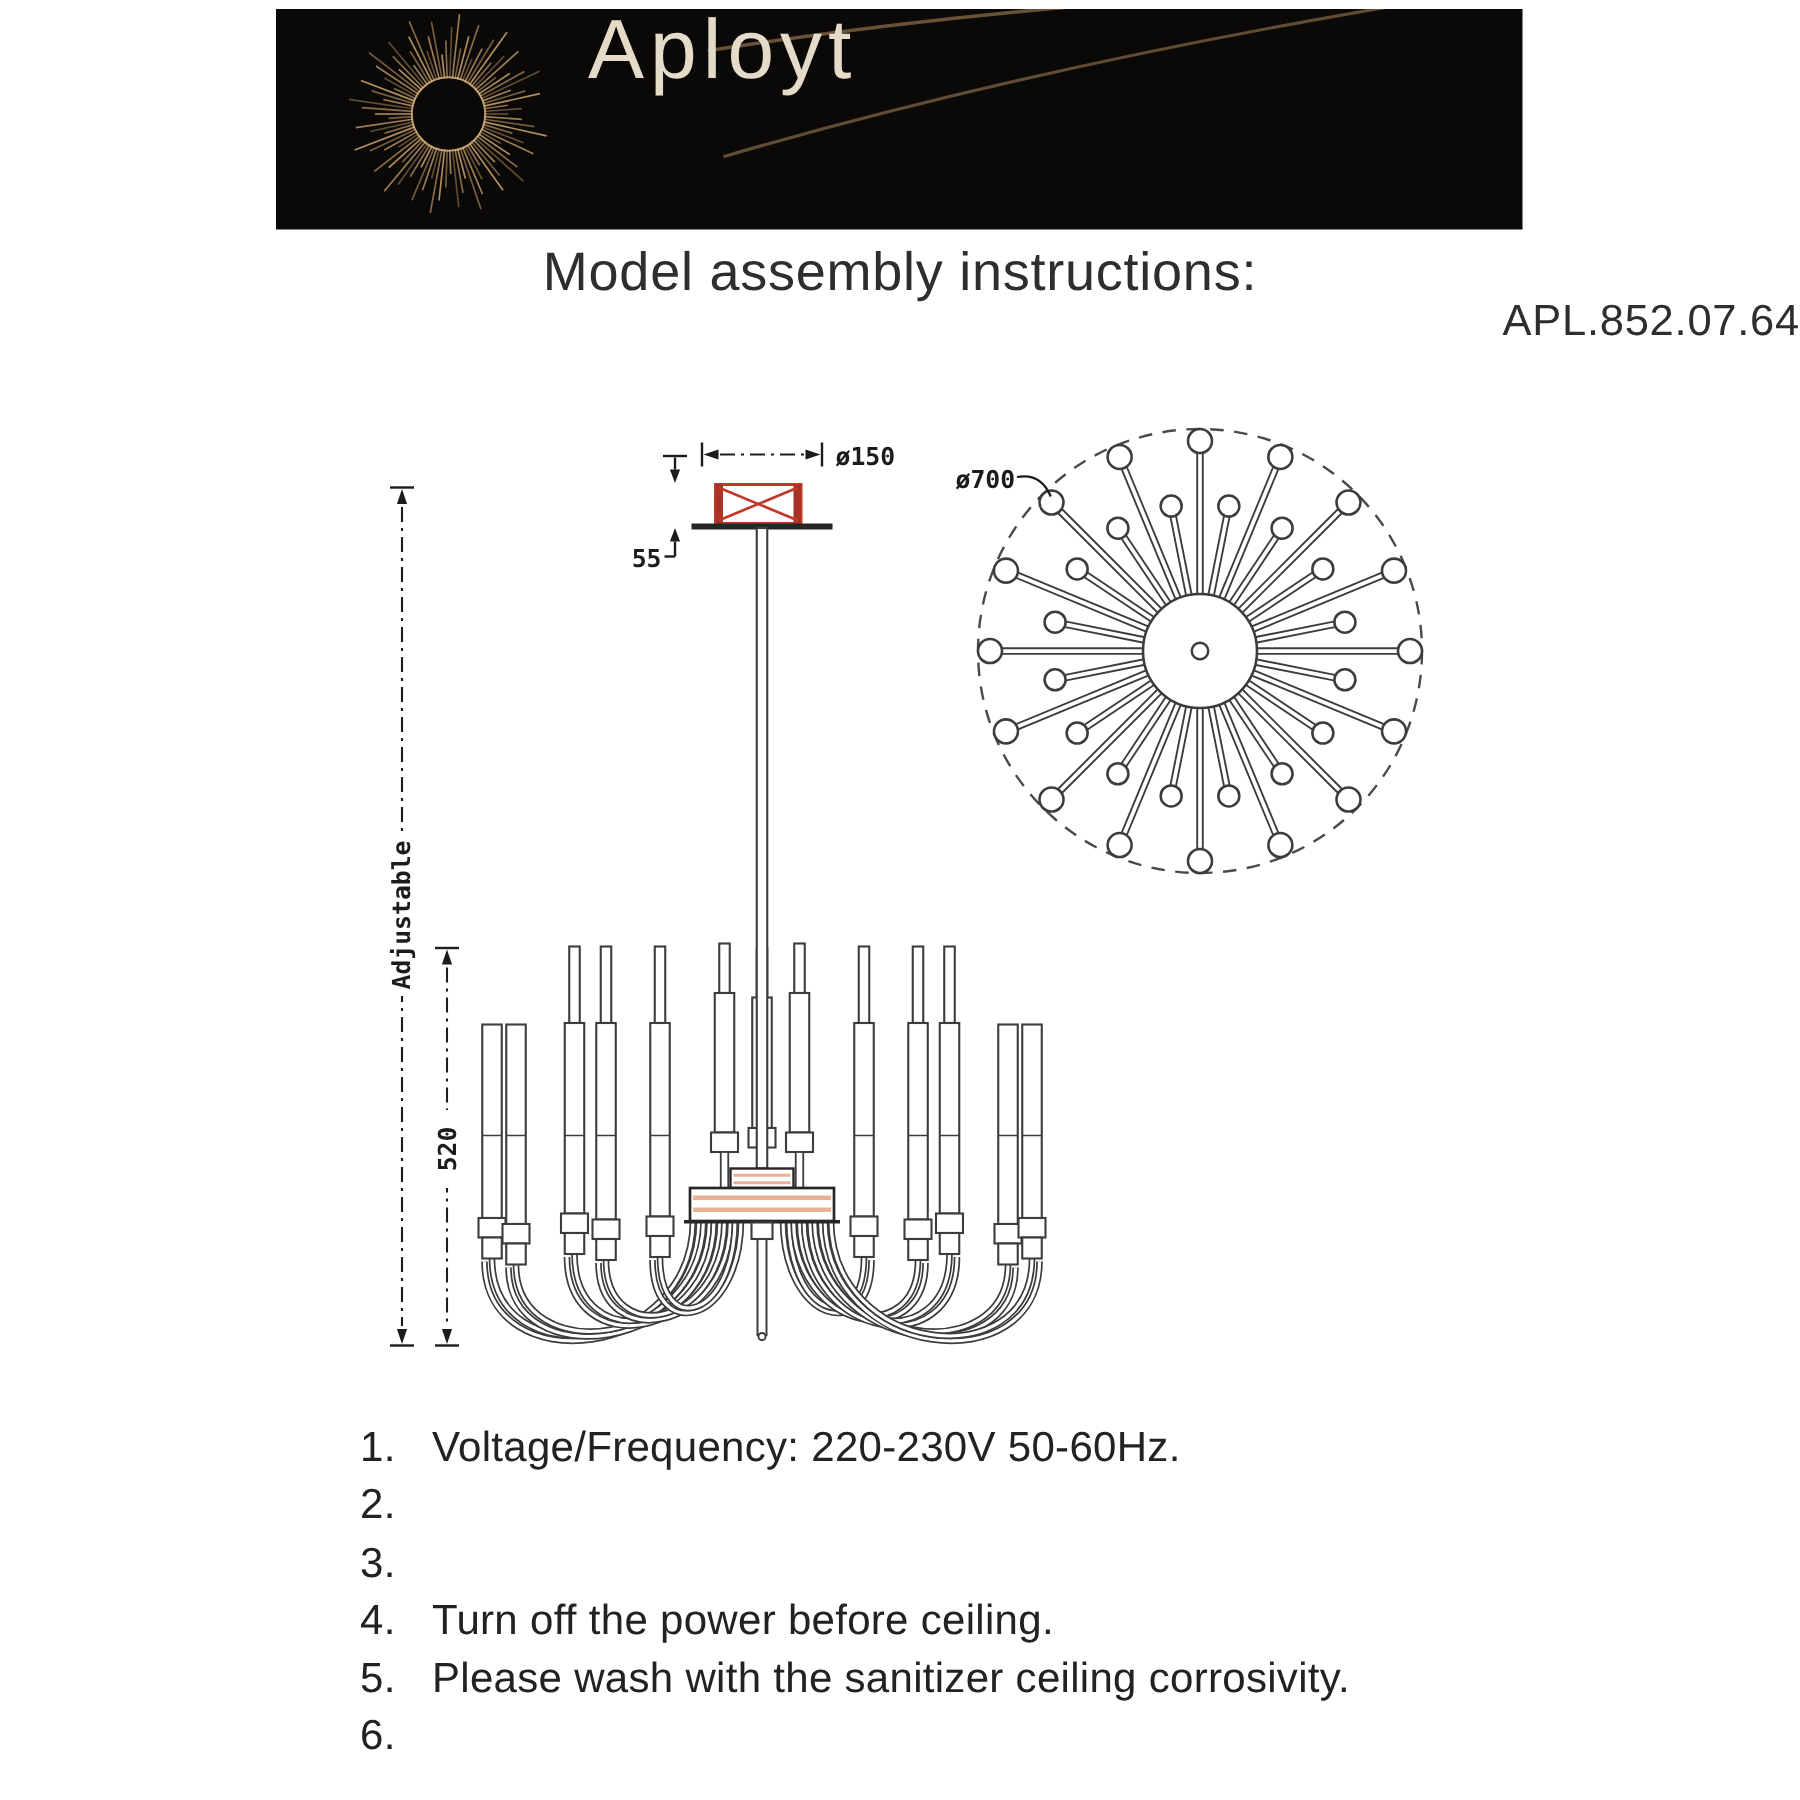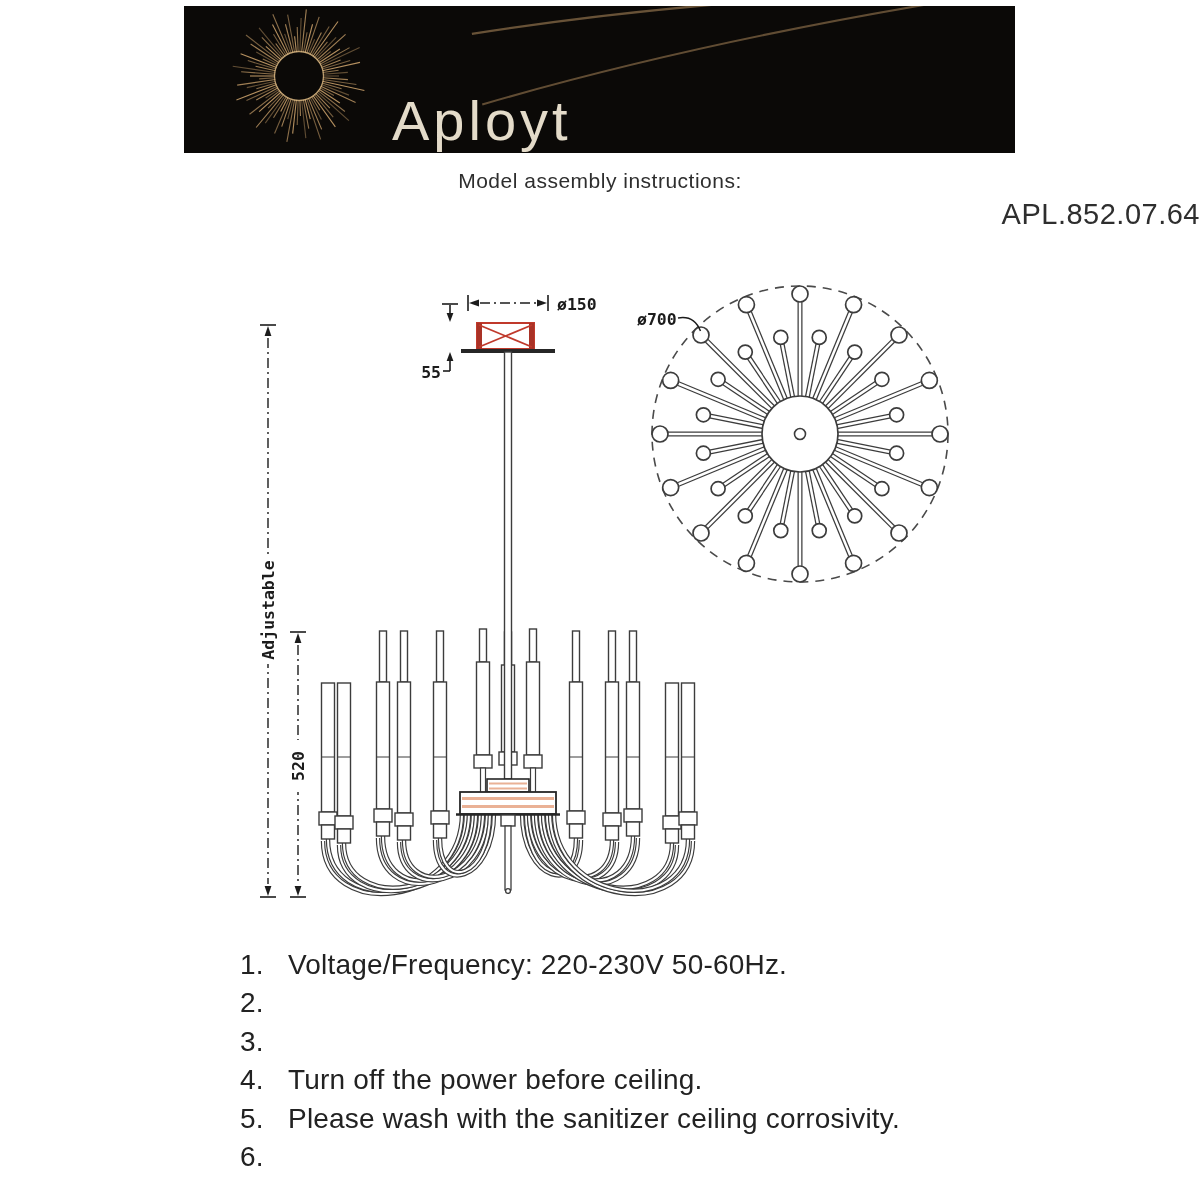--- a/index.html
+++ b/index.html
@@ -9,29 +9,29 @@
   }
   .frame{position:absolute;inset:0;outline:1px solid #ededed;pointer-events:none;}
   
   .banner{
     position:absolute;left:184px;top:6px;width:831px;height:147px;
     background:#0b0907;overflow:hidden;
   }
   .banner svg{position:absolute;left:0;top:0;}
   .brand{
     position:absolute;left:0;top:0;width:100%;height:100%;
-    display:flex;align-items:flex-end;justify-content:flex-start;
+    display:flex;align-items:flex-start;justify-content:flex-start;
   }
   .brand span{
     margin-left:208px;margin-top:-6px;
     font-size:56px;font-weight:400;letter-spacing:4px;color:#e4dbc9;
   }
   
   .title-block{position:absolute;left:0;top:164px;width:1200px;text-align:center;color:#2e2e2e;}
-  .title-block .h1{font-size:21px;letter-spacing:.5px;line-height:34px;}
+  .title-block .h1{font-size:36px;letter-spacing:.5px;line-height:34px;}
   .title-block .h2{font-size:29px;letter-spacing:.5px;line-height:32px;text-align:right;}
   
   .diagram{position:absolute;left:230px;top:270px;width:800px;height:670px;}
   .dimtxt{font-family:"DejaVu Sans Mono", monospace;font-weight:bold;font-size:16.5px;fill:#1c1c1c;}
   
   .instructions{position:absolute;left:240px;top:946px;color:#222;}
   .inst-row{display:flex;font-size:28px;line-height:38.4px;letter-spacing:.2px;}
   .inst-num{width:32px;flex:0 0 32px;}
   .inst-text{margin-left:16px;white-space:nowrap;}
 </style>

